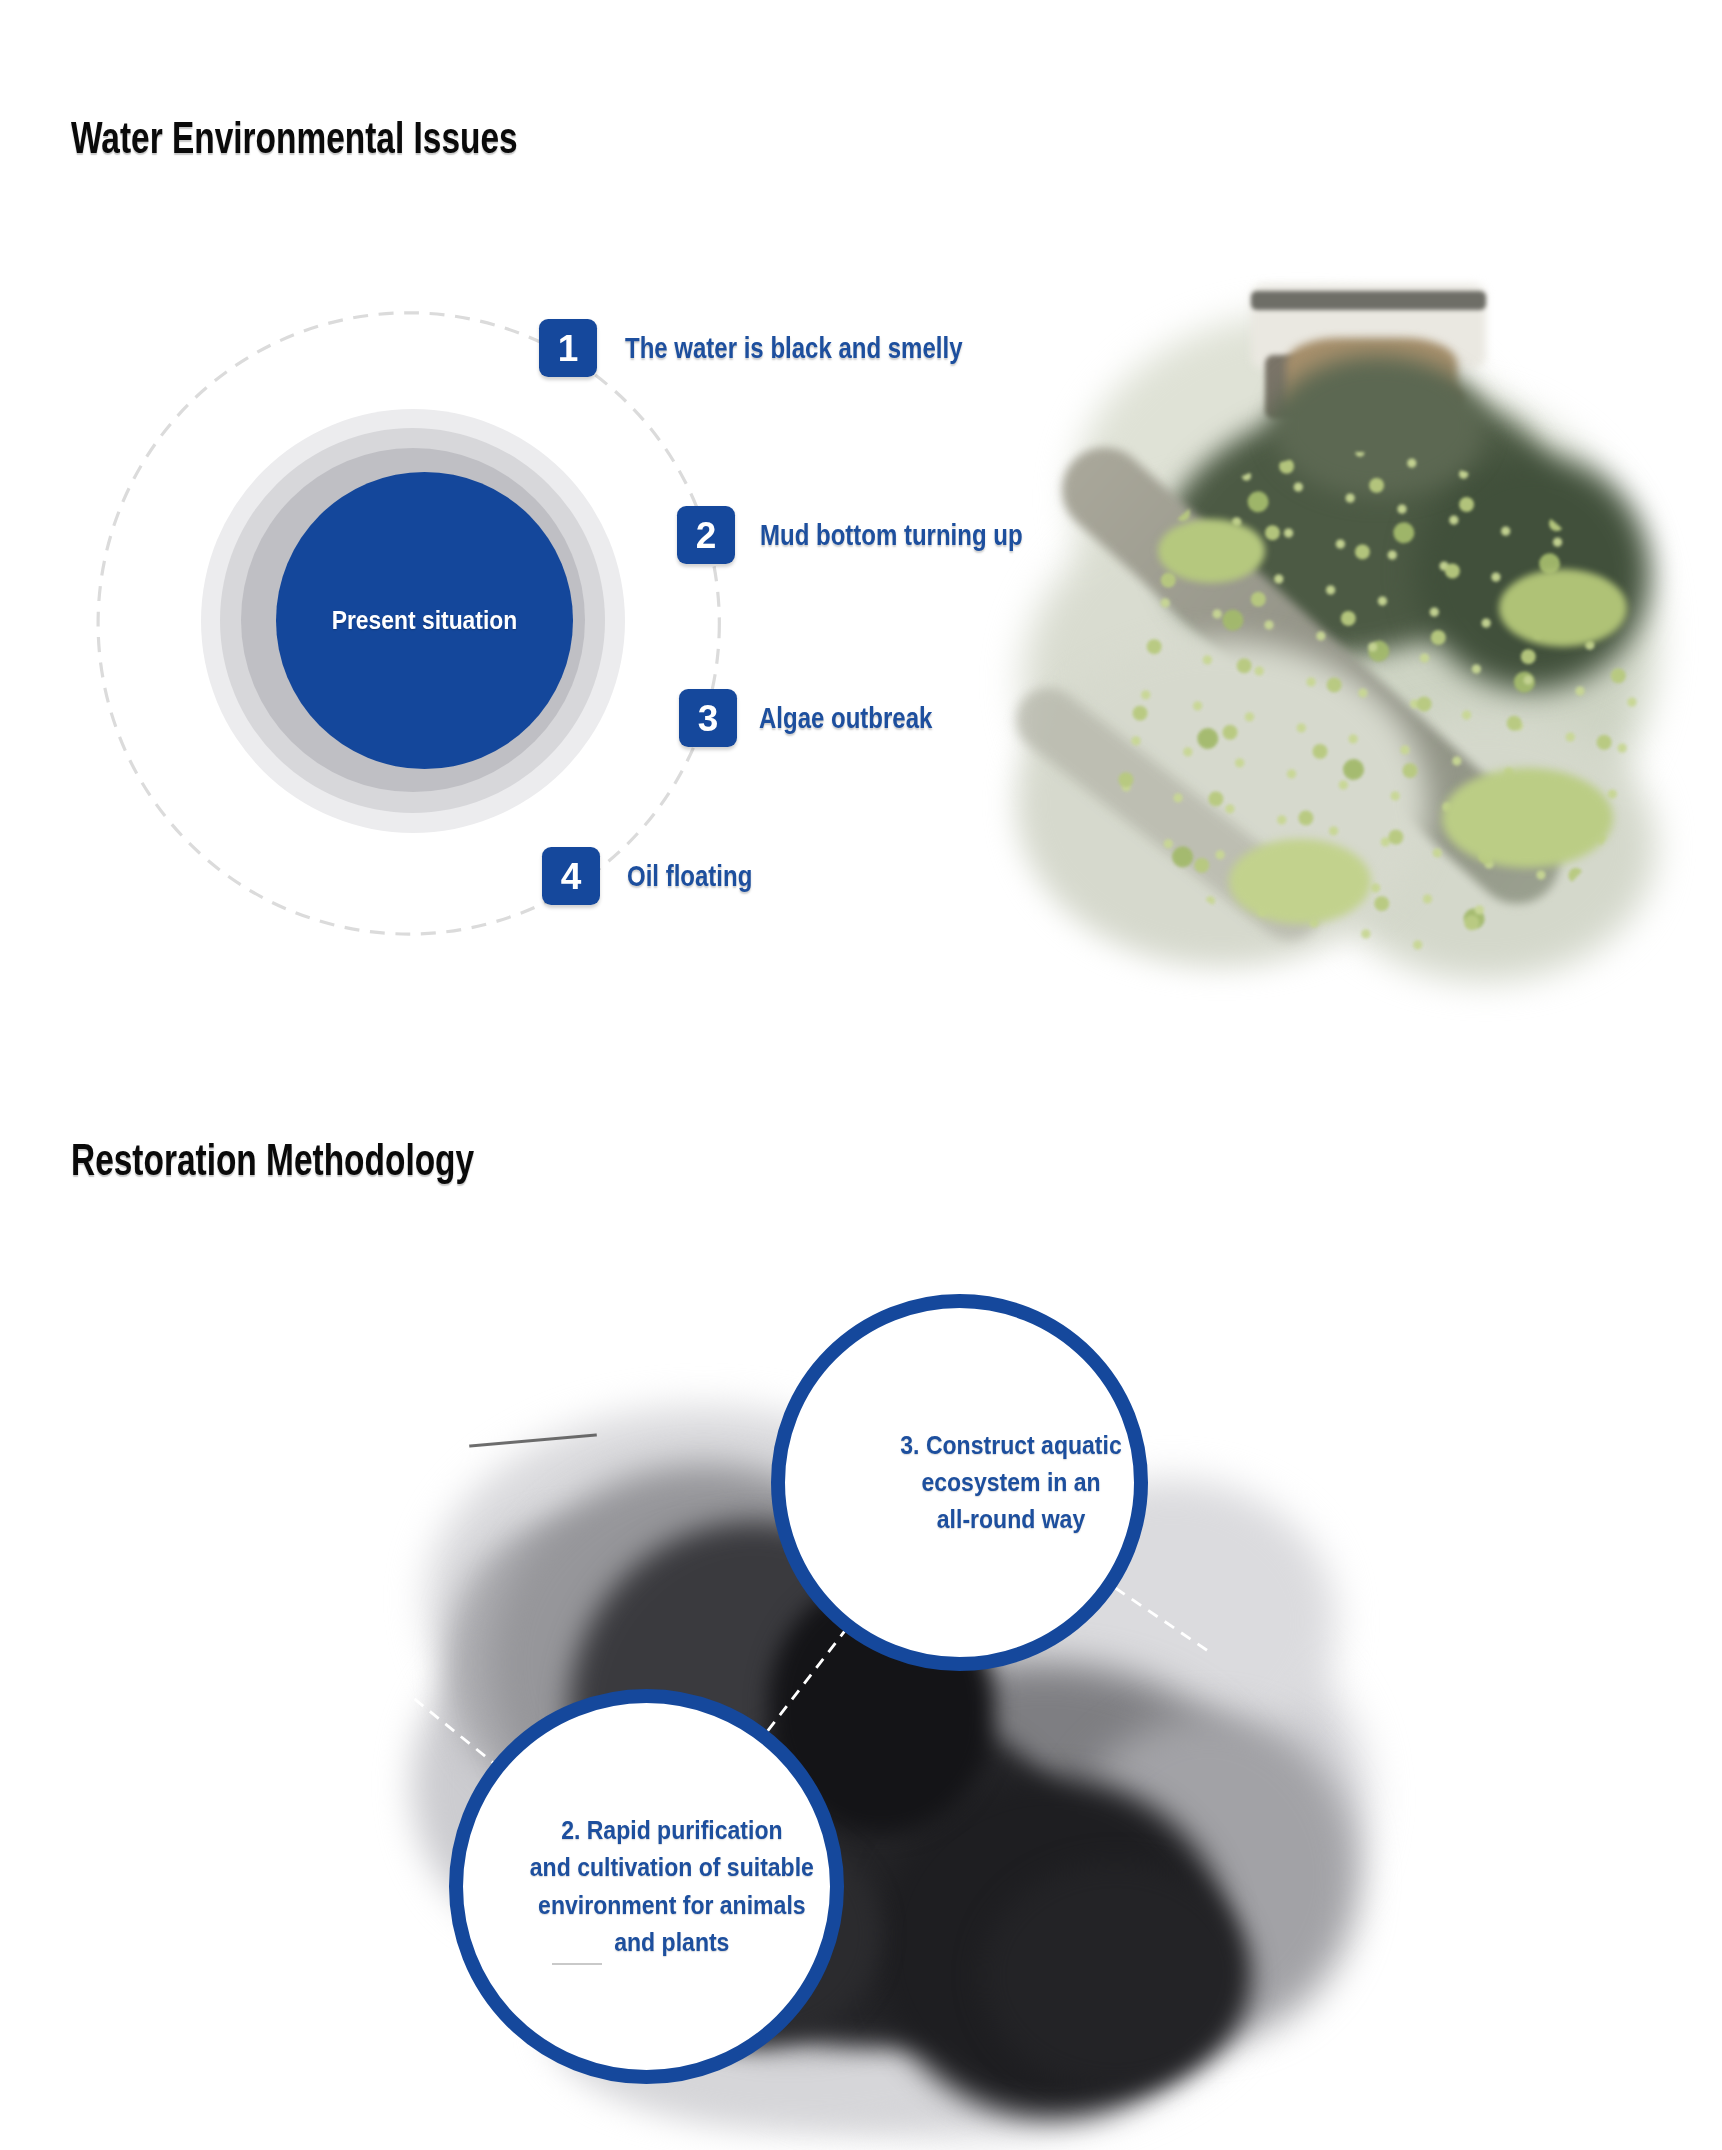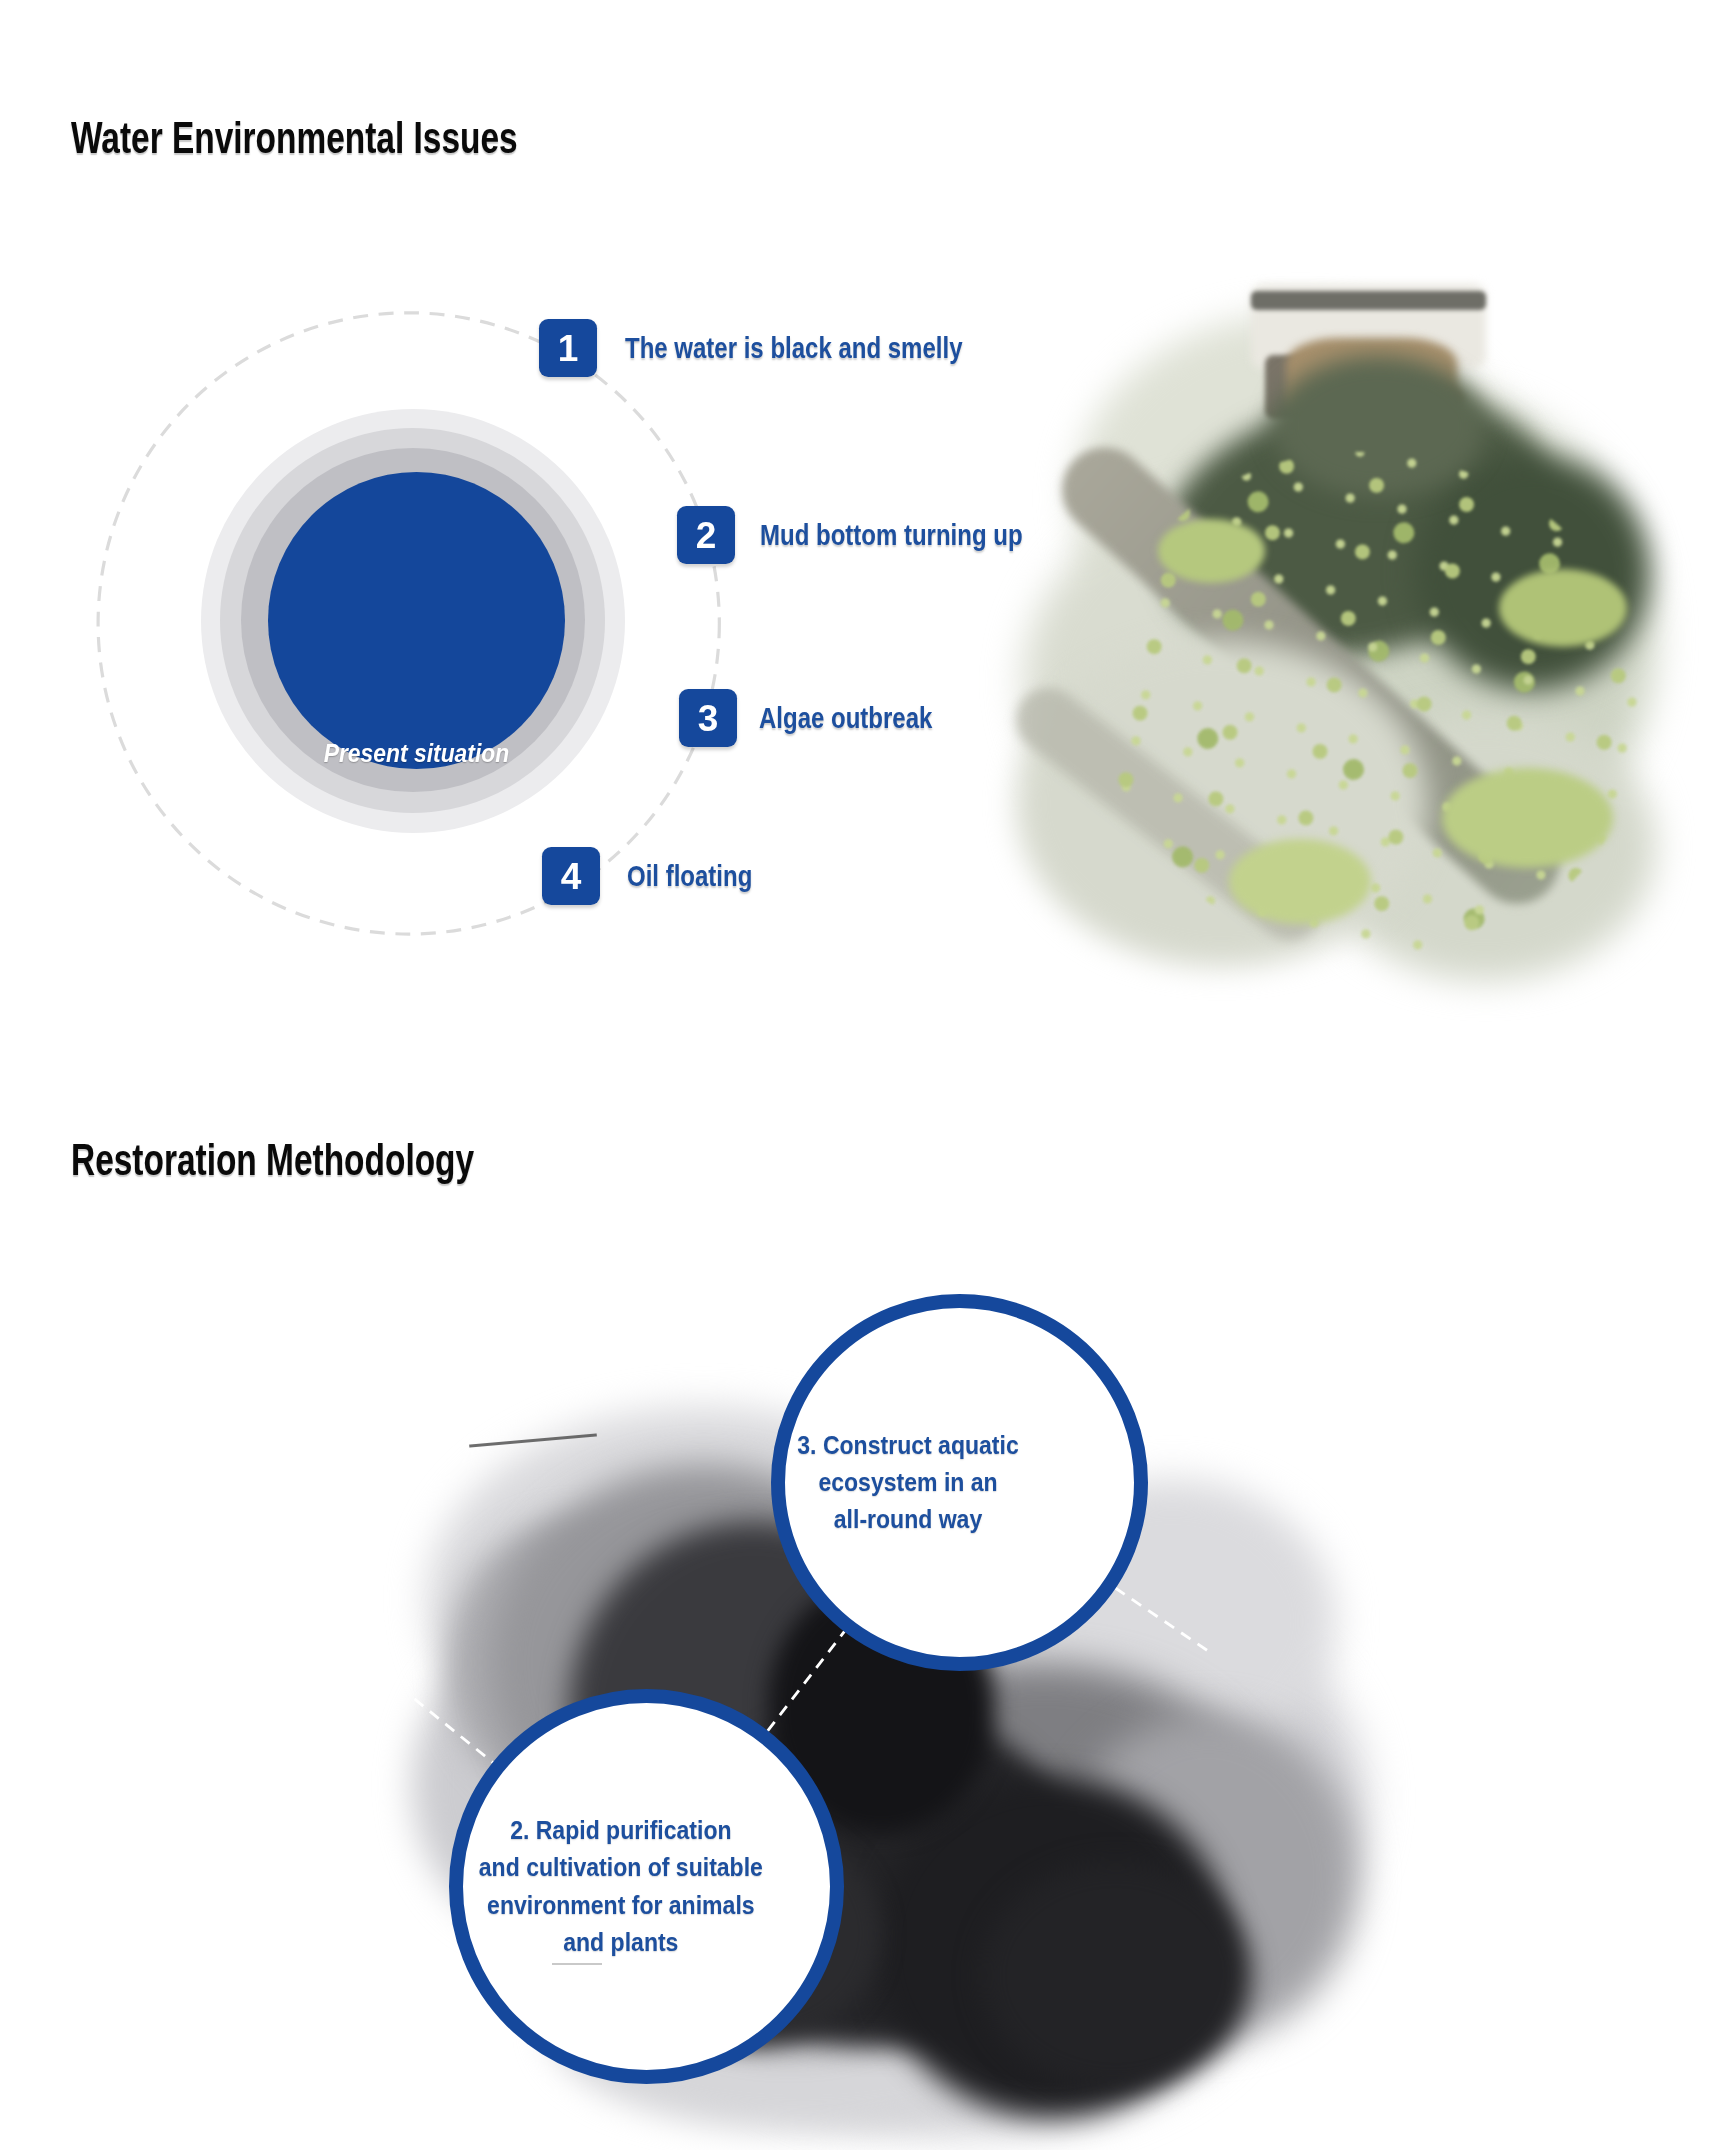--- a/index.html
+++ b/index.html
@@ -20,41 +20,41 @@
     transform:scaleX(.76);transform-origin:left center;
     text-shadow:0 2.1px 1.4px rgba(130,130,130,.45);
     z-index:3;
   }
 
   
   .ring{position:absolute;border-radius:50%;}
   .ring-a{left:201px;top:409px;width:424px;height:424px;background:#ECECEE;}
   .ring-b{left:220px;top:428px;width:385px;height:385px;background:#D7D7DA;}
   .ring-c{left:241px;top:448px;width:344px;height:344px;background:#BFBFC4;}
-  .core{left:268px;top:472px;width:297px;height:297px;background:var(--core,#14479B);
-        display:flex;align-items:flex-end;justify-content:center;font-style:italic;}
+  .core{left:276px;top:472px;width:297px;height:297px;background:var(--core,#14479B);
+        display:flex;align-items:center;justify-content:center;}
   .core-label{color:#fff;font-size:26px;font-weight:bold;white-space:nowrap;
         transform:scaleX(.88);text-shadow:0 1.4px 1.4px rgba(0,0,0,.25);}
 
   .badge{position:absolute;width:58px;height:58px;border-radius:9.2px;
         background:var(--accent,#15489C);display:flex;align-items:center;justify-content:center;
         box-shadow:0 2.1px 3.6px rgba(0,0,0,.18);z-index:3;}
   .badge span{color:#fff;font-size:37px;font-weight:bold;line-height:1;}
 
   .issue-label{position:absolute;font-size:30px;font-weight:bold;color:var(--textblue,#1D4F9E);
         white-space:nowrap;line-height:40px;
         transform:scaleX(.80);transform-origin:left center;
         text-shadow:0 2.1px 2.1px rgba(110,110,110,.35);z-index:3;}
 
   
   .blob{position:absolute;border-radius:50%;}
 
   
   .step-circle{position:absolute;background:#fff;border:14.2px solid var(--accent,#15489C);
-        border-radius:50%;display:flex;align-items:center;justify-content:flex-start;
+        border-radius:50%;display:flex;align-items:center;justify-content:flex-end;
         box-sizing:border-box;z-index:3;}
   .step-text{color:var(--textblue,#1D4F9E);font-weight:bold;text-align:center;
         white-space:pre-line;transform:scaleX(.90);
         text-shadow:0 1.4px 1.4px rgba(120,120,120,.30);}
   .c1{left:174px;top:1478px;width:270px;height:270px;}
   .c1 .step-text{font-size:23.5px;line-height:1.45;}
   .c2{left:449px;top:1689px;width:395px;height:395px;}
   .c2 .step-text{font-size:25.6px;line-height:1.45;}
   .c3{left:771px;top:1294px;width:377px;height:377px;}
   .c3 .step-text{font-size:25.6px;line-height:1.45;}

